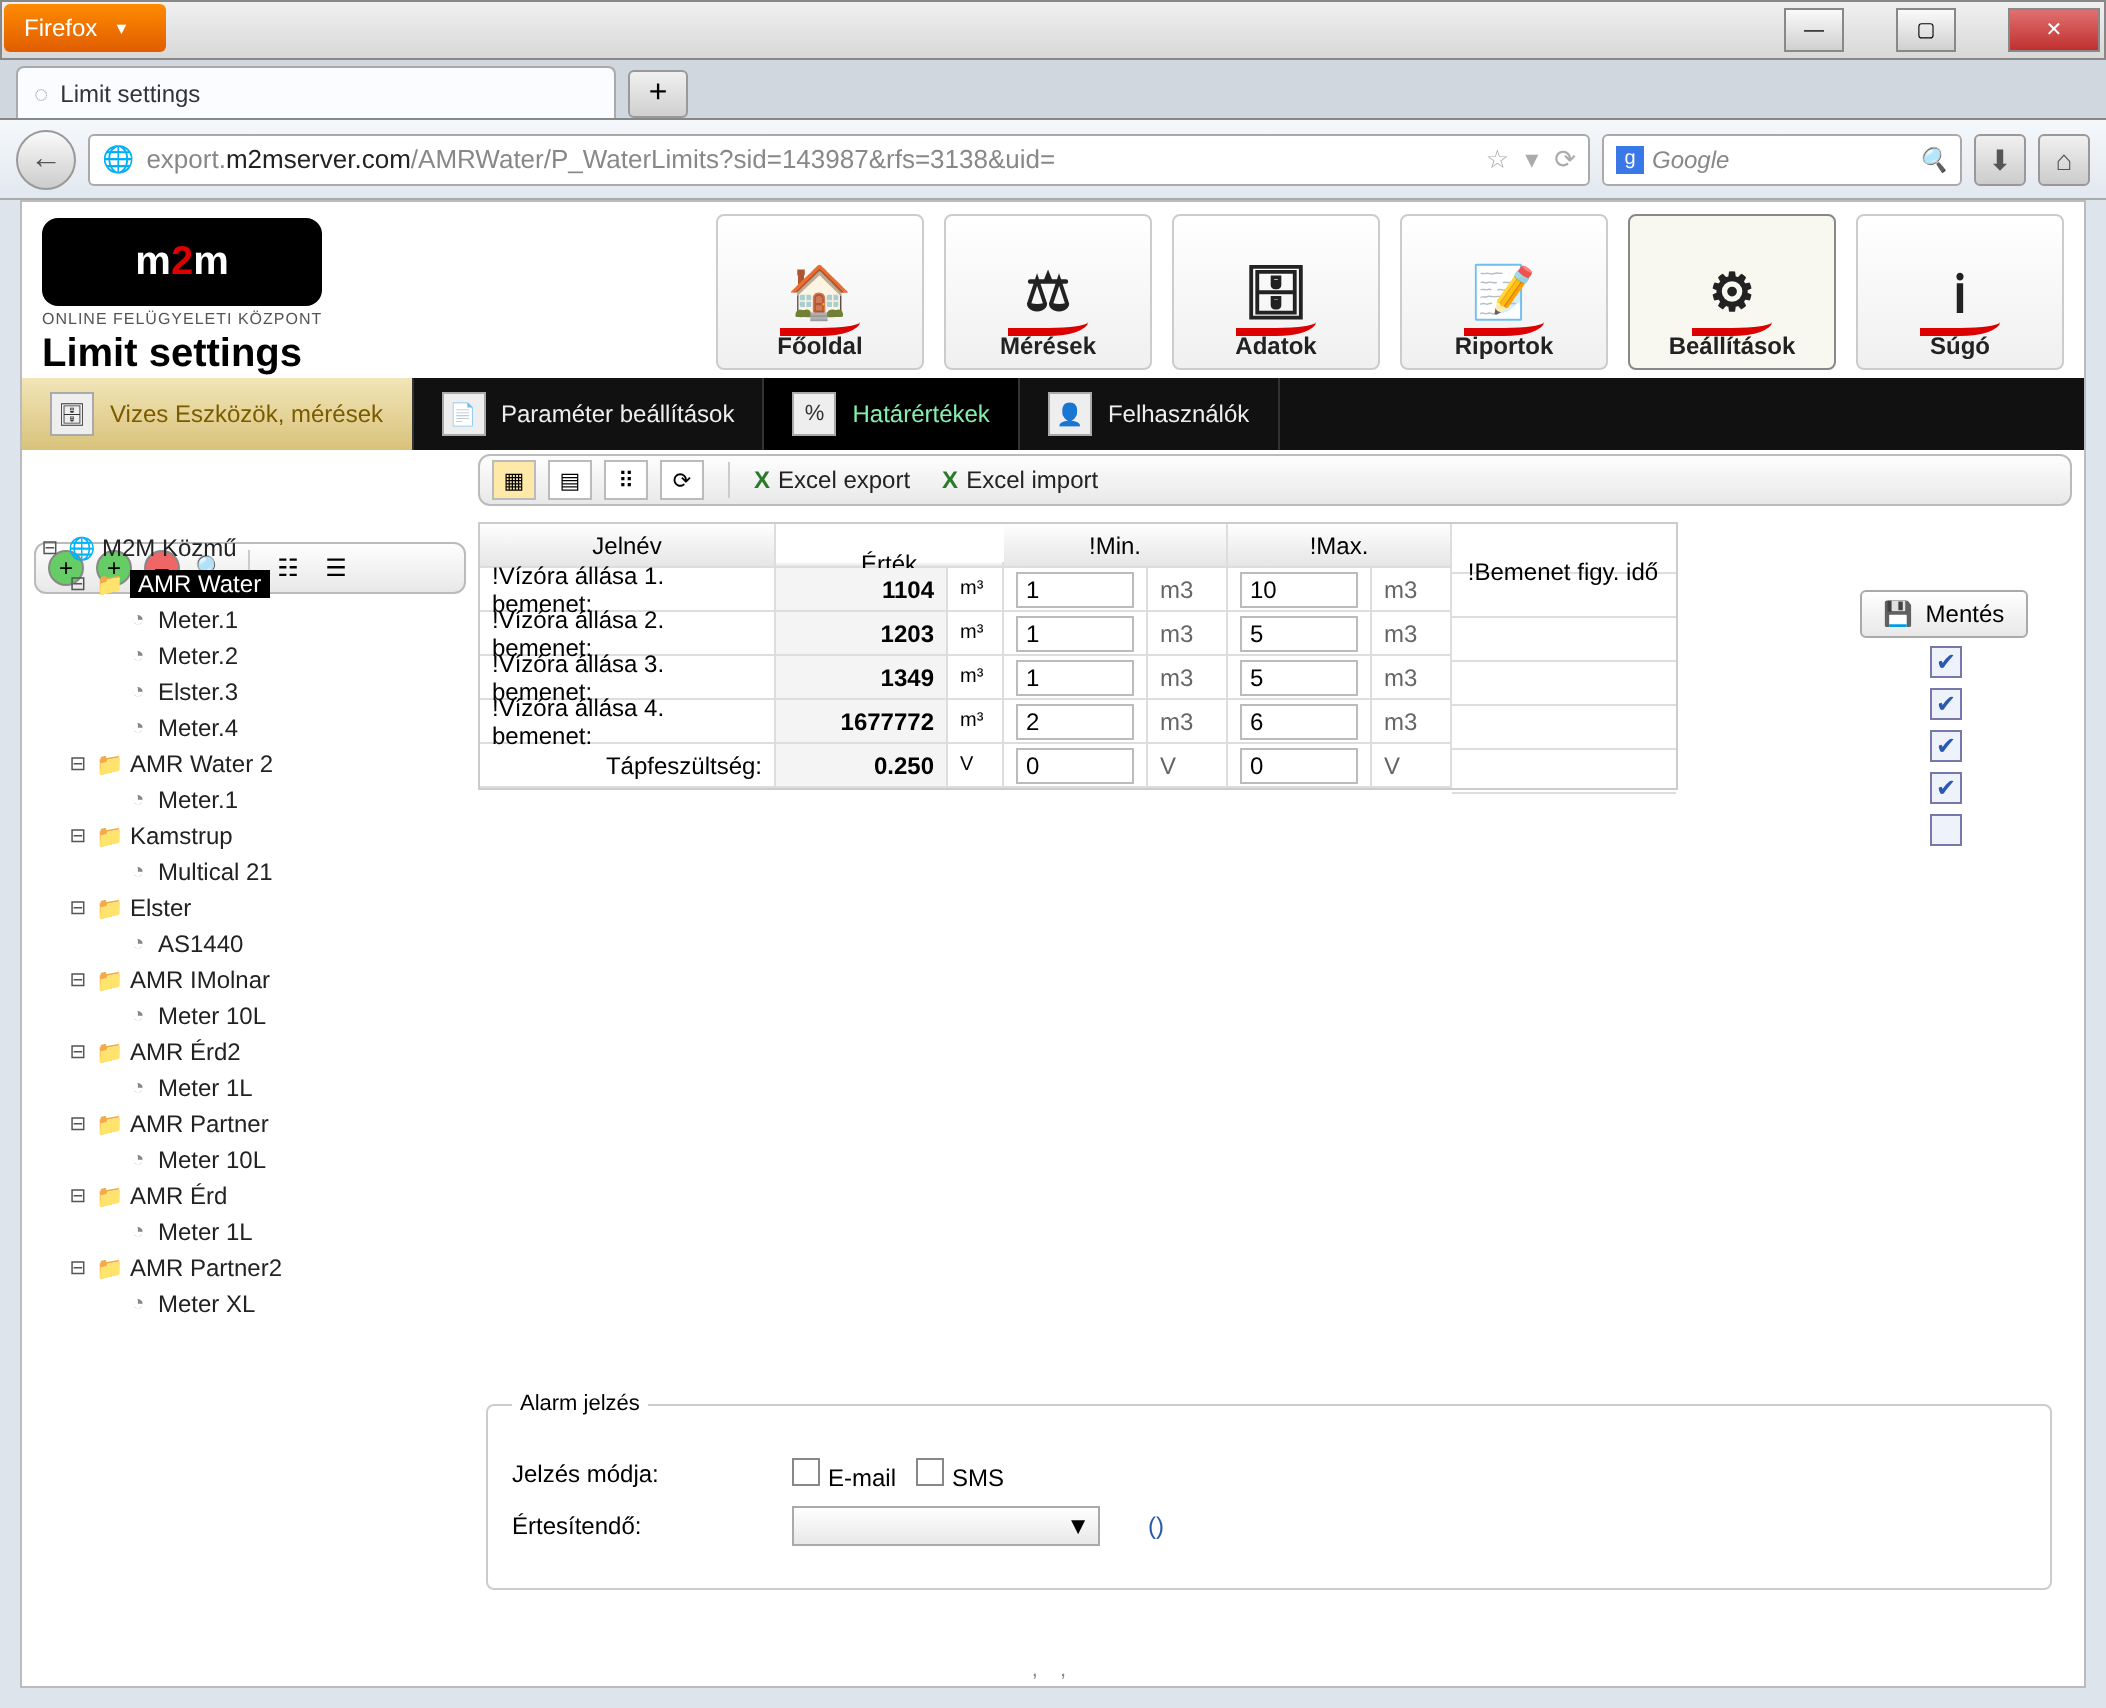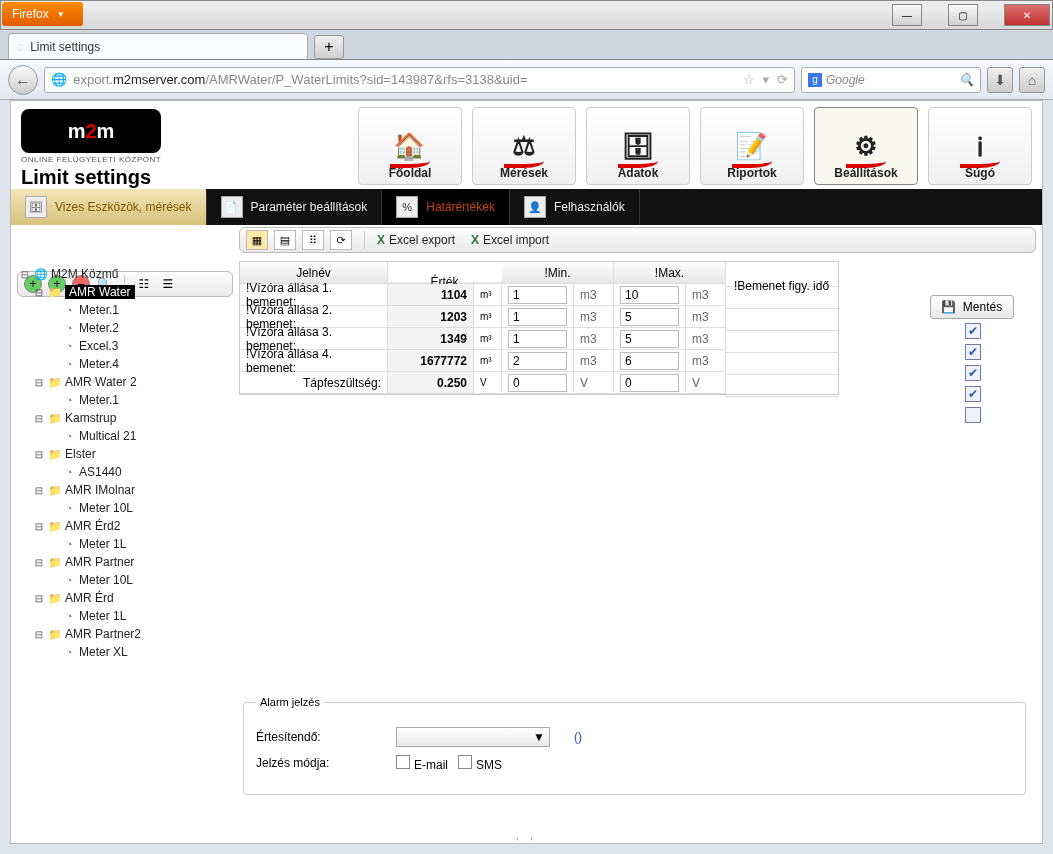--- a/index.html
+++ b/index.html
@@ -204,21 +204,21 @@
     <div class="subnav-item gold">
         <span class="sub-icon">🗄</span>
         <span>Vizes Eszközök, mérések</span>
       </div>
     <div class="subnav-item">
         <span class="sub-icon">📄</span>
         <span>Paraméter beállítások</span>
       </div>
     <div class="subnav-item grey dark-active">
         <span class="sub-icon">%</span>
-        <span style="color:#c2410c;">Határértékek</span>
+        <span style="color:#86efac;">Határértékek</span>
       </div>
     <div class="subnav-item">
         <span class="sub-icon">👤</span>
         <span>Felhasználók</span>
       </div>
   </div>
 
   <div class="tool-row" style="width:216px;">
     <span class="mini circle" style="background:#6c6;">+</span>
     <span class="mini circle" style="background:#6c6;">+</span>
@@ -249,21 +249,21 @@
             <span class="lbl">Meter.1</span>
           </div>
       <div class="tree-row indent2">
             <span class="exp"></span>
             <span class="ticon meter">◔</span>
             <span class="lbl">Meter.2</span>
           </div>
       <div class="tree-row indent2">
             <span class="exp"></span>
             <span class="ticon meter">◔</span>
-            <span class="lbl">Excel.3</span>
+            <span class="lbl">Elster.3</span>
           </div>
       <div class="tree-row indent2">
             <span class="exp"></span>
             <span class="ticon meter">◔</span>
             <span class="lbl">Meter.4</span>
           </div>
       <div class="tree-row indent1">
             <span class="exp">⊟</span>
             <span class="ticon folder">📁</span>
             <span class="lbl">AMR Water 2</span>
@@ -455,27 +455,27 @@
           <div class="chk">✔</div>
           <div class="chk">✔</div>
           <div class="chk">✔</div>
           <div class="chk">✔</div>
           <div class="chk"></div>
         </div>
 
       <fieldset class="alarmset">
         <legend>Alarm jelzés</legend>
         <div class="alarm-row">
+          <span class="albl">Jelzés módja:</span>
+          <label><span class="cbox"></span><span>E-mail</span></label>
+          <label><span class="cbox"></span><span>SMS</span></label>
+        </div>
+        <div class="alarm-row">
           <span class="albl">Értesítendő:</span>
           <span class="dd">▼</span>
           <span class="paren">()</span>
         </div>
-        <div class="alarm-row">
-          <span class="albl">Jelzés módja:</span>
-          <label><span class="cbox"></span><span>E-mail</span></label>
-          <label><span class="cbox"></span><span>SMS</span></label>
-        </div>
       </fieldset>
     </div>
   </div>
 
   <div class="footer-marks">, ,</div>
 </div>
 
 </body></html>

